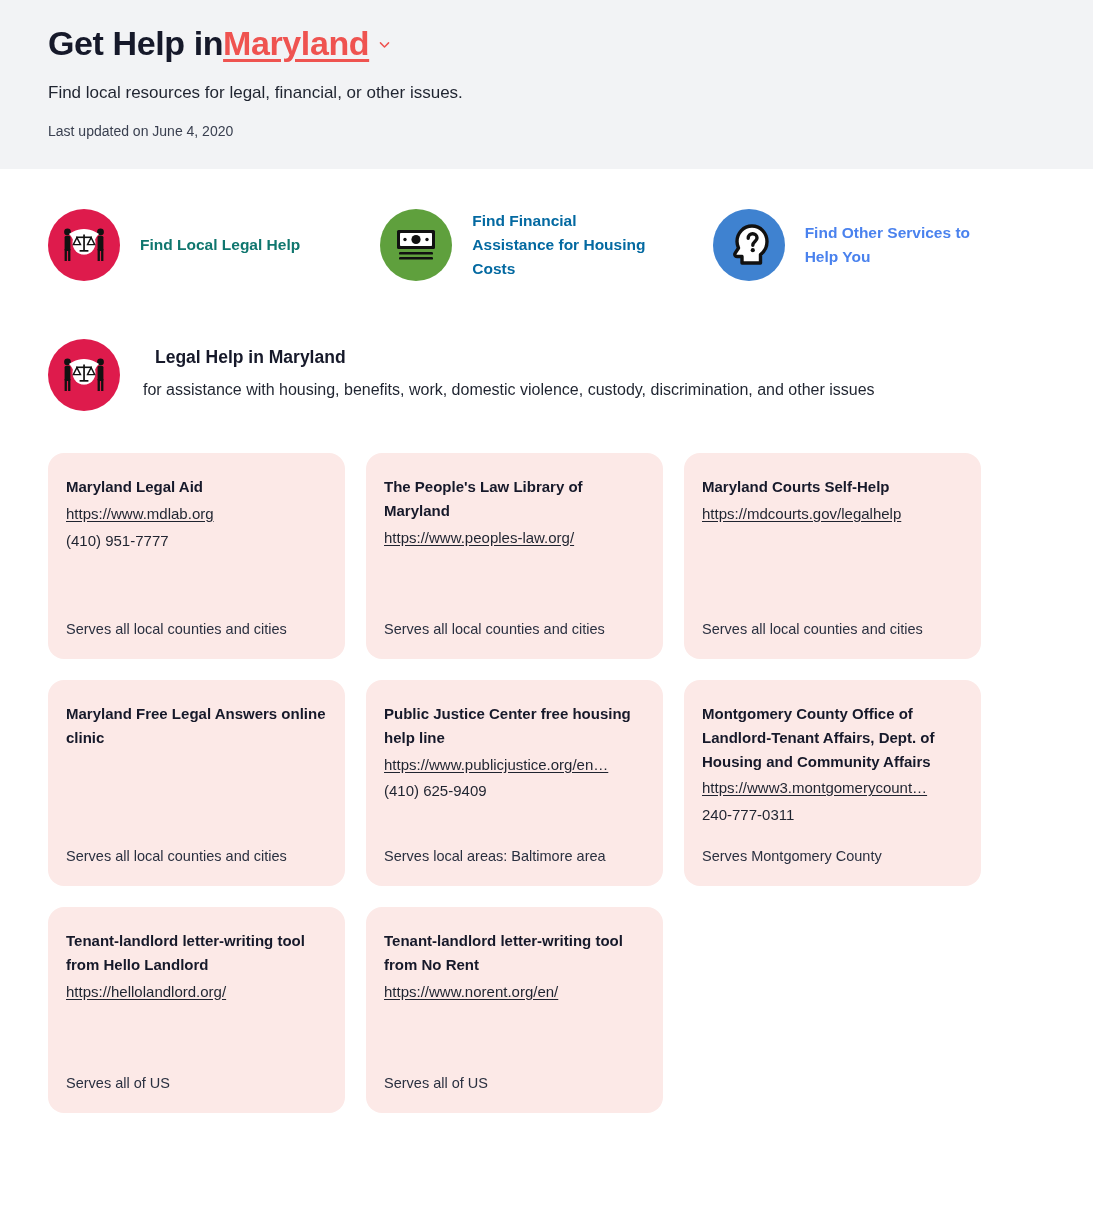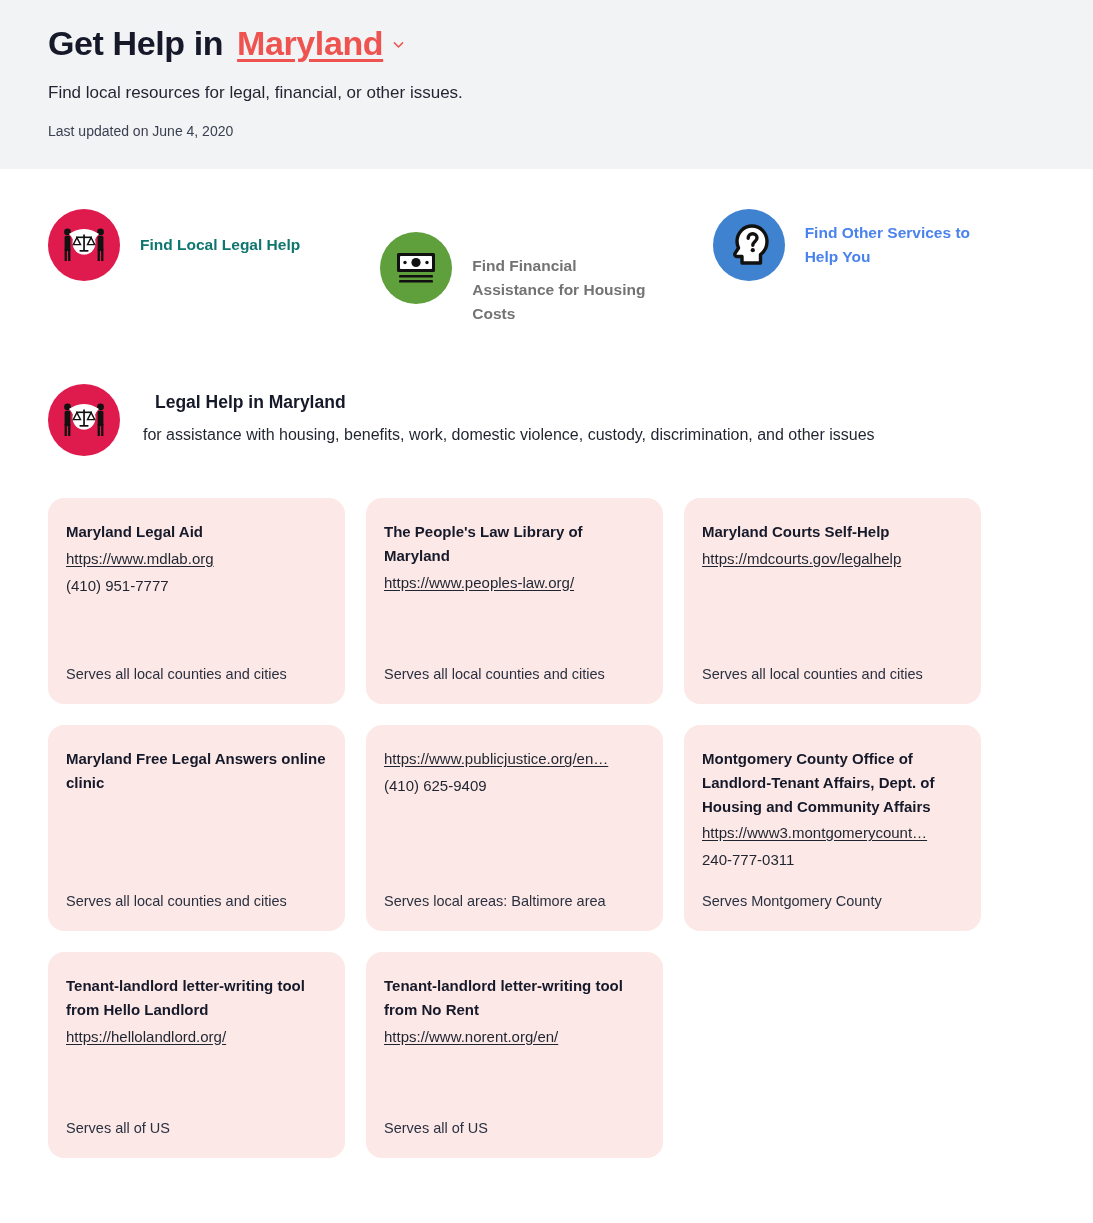--- a/index.html
+++ b/index.html
@@ -24,21 +24,20 @@
   }
   .page-title {
     font-size: 34px;
     font-weight: 700;
     letter-spacing: -0.4px;
     color: #16192a;
     margin: 0 0 16px 0;
     line-height: 1.25;
     display: flex;
     align-items: baseline;
-    gap: 14px;
   }
   .state-picker {
     display: inline-flex;
     align-items: baseline;
     gap: 9px;
     cursor: pointer;
   }
   .state-name {
     color: #ef5350;
     text-decoration: underline;
@@ -94,21 +93,21 @@
   .badge.red   { background: #de1b4c; }
   .badge.green { background: #5fa03d; }
   .badge.blue  { background: #3f82d0; }
   .quick-link .ql-label {
     font-size: 15.5px;
     font-weight: 700;
     line-height: 1.55;
     max-width: 175px;
   }
   .ql-label.red   { color: #0f766e; }
-  .ql-label.green { color: #737373; margin-top: 45px; }
+  .ql-label.green { color: #0369a1; }
   .ql-label.blue  { color: #4a82ee; }
 
   
   .section-head {
     display: flex;
     align-items: flex-start;
     gap: 23px;
     padding: 28px 48px 0 48px;
   }
   .section-head .badge {
@@ -311,20 +310,21 @@
     <p class="card-serves">Serves all local counties and cities</p>
   </article>
 
   <article class="resource-card">
     <h3 class="card-name">Maryland Free Legal Answers online clinic</h3>
     <div class="card-spacer"></div>
     <p class="card-serves">Serves all local counties and cities</p>
   </article>
 
   <article class="resource-card">
+    <h3 class="card-name">Public Justice Center free housing help line</h3>
     <a class="card-url">https://www.publicjustice.org/en…</a>
     <p class="card-phone">(410) 625-9409</p>
     <div class="card-spacer"></div>
     <p class="card-serves">Serves local areas: Baltimore area</p>
   </article>
 
   <article class="resource-card">
     <h3 class="card-name">Montgomery County Office of Landlord-Tenant Affairs, Dept. of Housing and Community Affairs</h3>
     <a class="card-url">https://www3.montgomerycount…</a>
     <p class="card-phone">240-777-0311</p>

